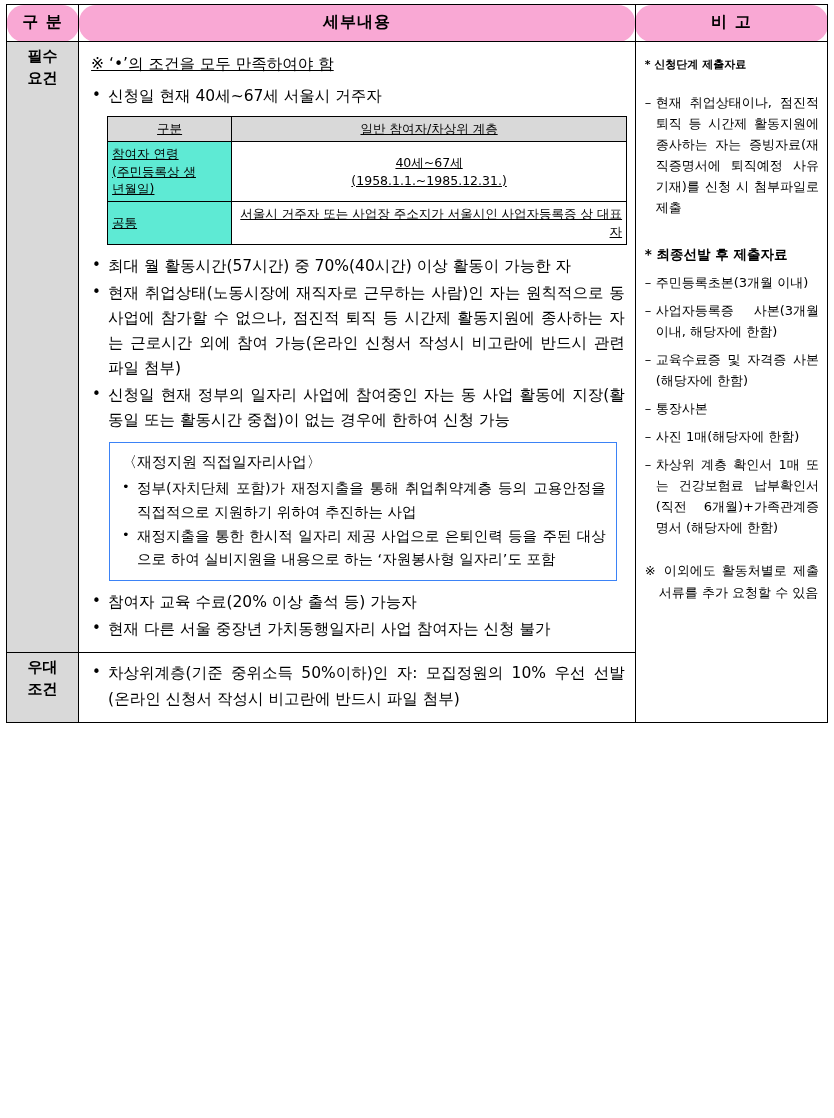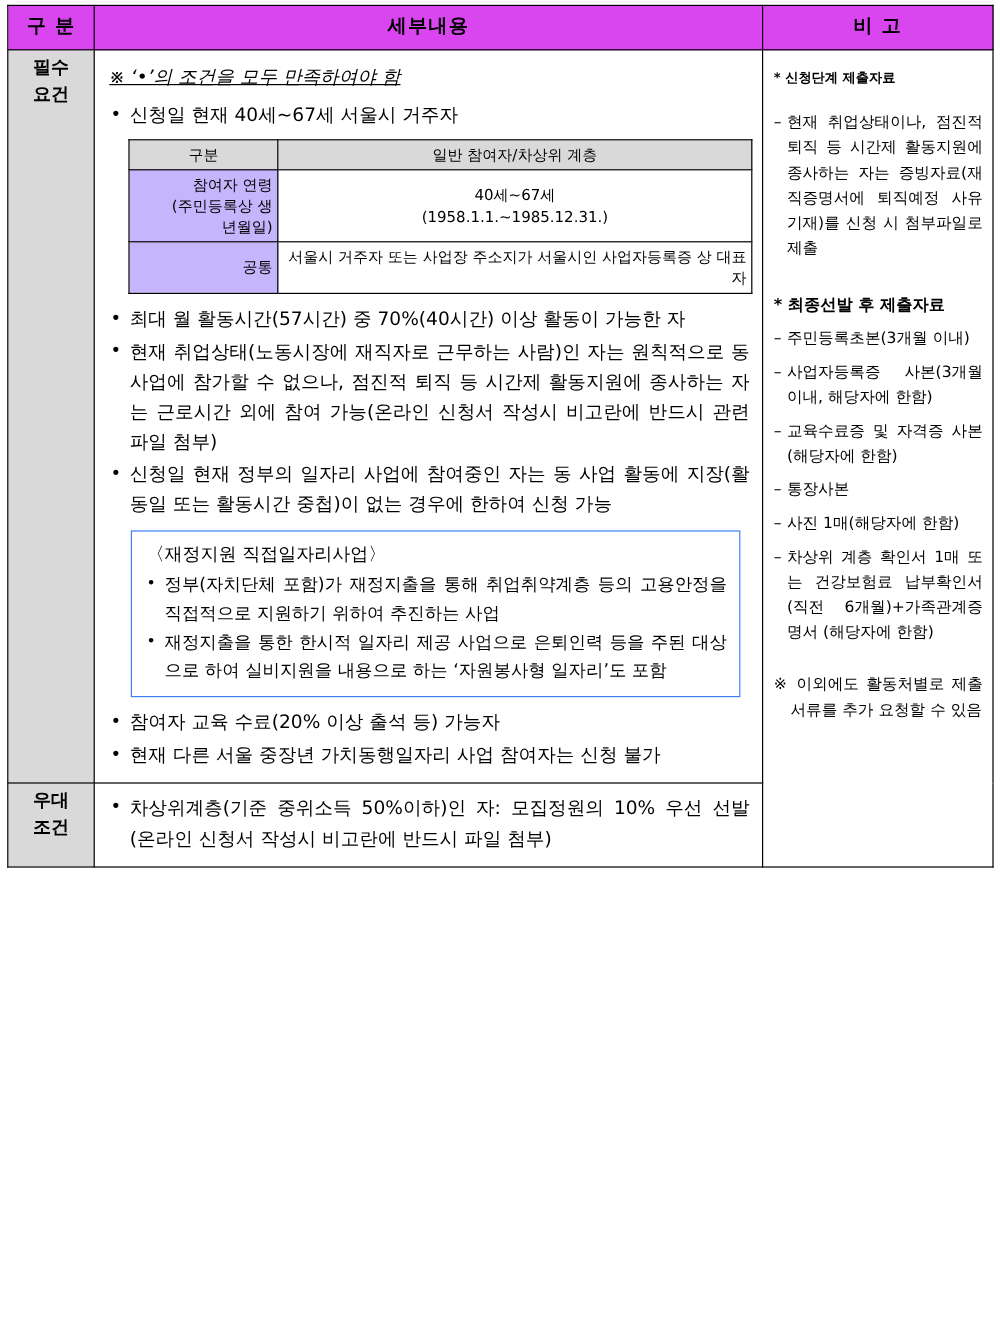--- a/index.html
+++ b/index.html
@@ -23,26 +23,27 @@
     border-collapse: collapse;
     width: 822px;
     table-layout: fixed;
   }
   table.main > thead > tr > th,
   table.main > tbody > tr > td {
     border: 1px solid #000;
     vertical-align: top;
   }
   thead th {
-    background: #d946ef;
+    background: #f9a8d4;
     text-align: center;
     font-weight: bold;
     font-size: 16px;
     padding: 7px 0 8px 0;
     letter-spacing: 1px;
+    border-radius: 17px;
   }
   .col-a { width: 72px; }
   .col-b { width: 556px; }
   .col-c { width: 192px; }
 
   td.rowlabel {
     background: #d9d9d9;
     text-align: center;
     font-weight: bold;
     font-size: 15px;
@@ -60,21 +61,21 @@
     padding: 10px 8px 10px 9px;
     font-size: 13px;
     line-height: 1.62;
   }
 
   .note-star {
     font-size: 15.5px;
     margin: 2px 0 7px 2px;
     letter-spacing: 0px;
   }
-  .note-star u { text-decoration: underline; font-style: italic; }
+  .note-star u { text-decoration: underline; }
 
   ul.bullets {
     list-style: none;
     margin: 0;
     padding: 0;
   }
   ul.bullets > li {
     position: relative;
     padding-left: 19px;
     margin: 0 0 2px 0;
@@ -88,35 +89,36 @@
     top: -1px;
     font-size: 15px;
   }
   ul.bullets > li.tight { margin-bottom: 0; }
 
   table.inner {
     border-collapse: collapse;
     width: 520px;
     margin: 7px 0 9px 18px;
     table-layout: fixed;
+    text-decoration: underline;
   }
   table.inner td, table.inner th {
     border: 1px solid #000;
     font-size: 12.5px;
     padding: 3px 4px;
     line-height: 1.42;
   }
   table.inner th {
     background: #d9d9d9;
     text-align: center;
     font-weight: normal;
   }
   table.inner td.lab {
-    background: #c4b5fd;
-    text-align: right;
+    background: #5eead4;
+    text-align: left;
     width: 124px;
   }
   table.inner td.val {
     text-align: center;
   }
   table.inner td.val.left {
     text-align: right;
     padding-left: 6px;
   }
   .innr-w1 { width: 124px; }

